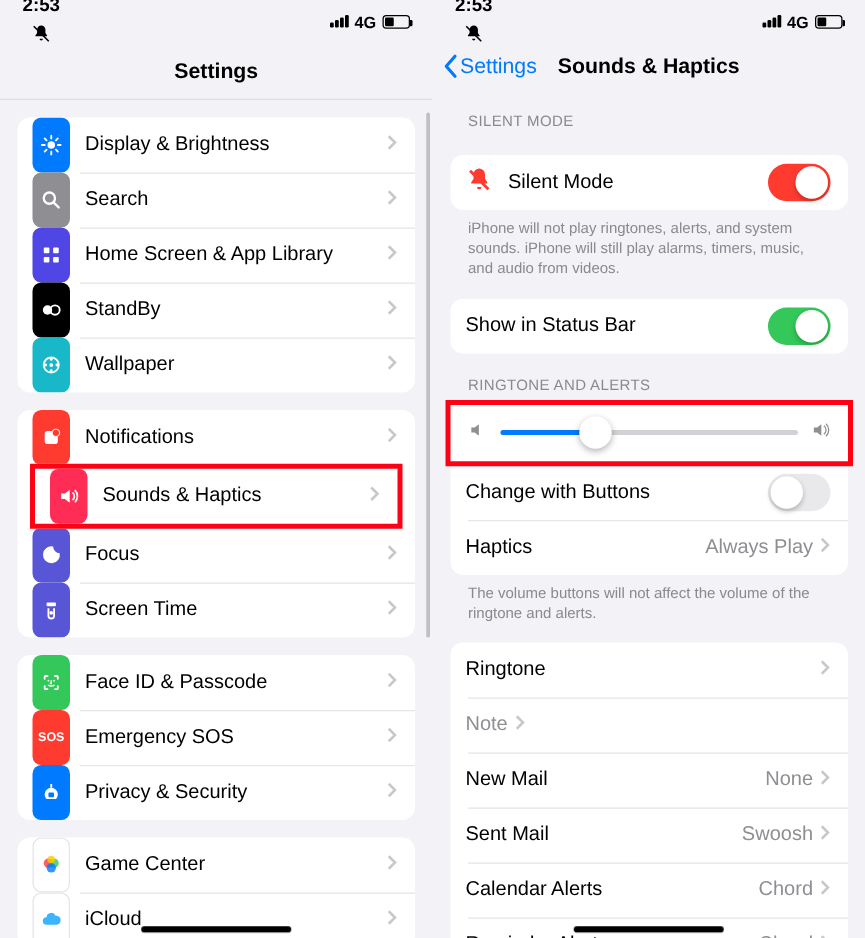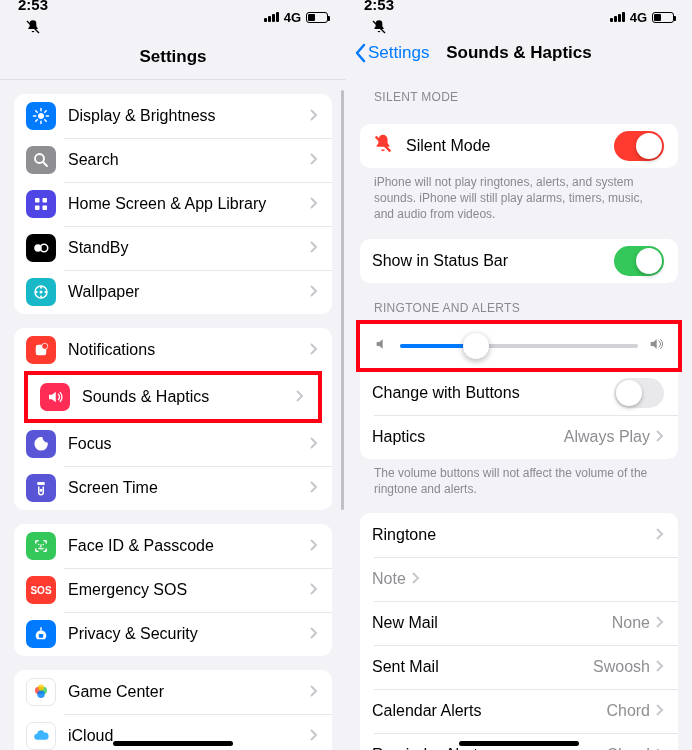--- a/index.html
+++ b/index.html
@@ -21,21 +21,21 @@
   .back { color:#007aff; display:flex; align-items:center; font-size:17px; }
   .nav-title-sub { position:absolute; left:0; right:0; text-align:center; font-weight:600; font-size:17px; pointer-events:none; }
   
   .body { flex:1; overflow-y:auto; padding-bottom:22px; }
   .body::-webkit-scrollbar{display:none;}
   
   .group { margin:14px 14px 0; background:#fff; border-radius:10px; overflow:hidden; }
   .row { display:flex; align-items:center; min-height:44px; padding:0 14px 0 12px; position:relative; font-size:16px; }
   .row + .row::before { content:""; position:absolute; left:50px; right:0; top:0; height:1px; background:#e5e5ea; }
   .row.no-icon + .row.no-icon::before { left:14px; }
-  .row .icon { width:30px; height:28px; border-radius:7px; margin-right:12px; display:flex; align-items:center; justify-content:center; color:#fff; flex:none; }
+  .row .icon { width:30px; height:44px; border-radius:7px; margin-right:12px; display:flex; align-items:center; justify-content:center; color:#fff; flex:none; }
   .row .icon svg { width:18px; height:18px; fill:#fff; }
   .row .label { flex:1; }
   .row .detail { color:#8e8e93; font-size:16px; margin-right:6px; }
   .chev { color:#c7c7cc; flex:none; }
   .chev svg { width:8px; height:12px; fill:none; stroke:#c7c7cc; stroke-width:2; }
   
   .sect-head { font-size:12px; color:#8a8a8e; text-transform:uppercase; padding:18px 28px 6px; letter-spacing:.3px; }
   .sect-foot { font-size:12px; color:#8a8a8e; padding:6px 28px 0; line-height:1.35; }
   
   .highlight { border:4px solid #ff0015; margin:-1px 10px; position:relative; z-index:2; background:#fff; }

